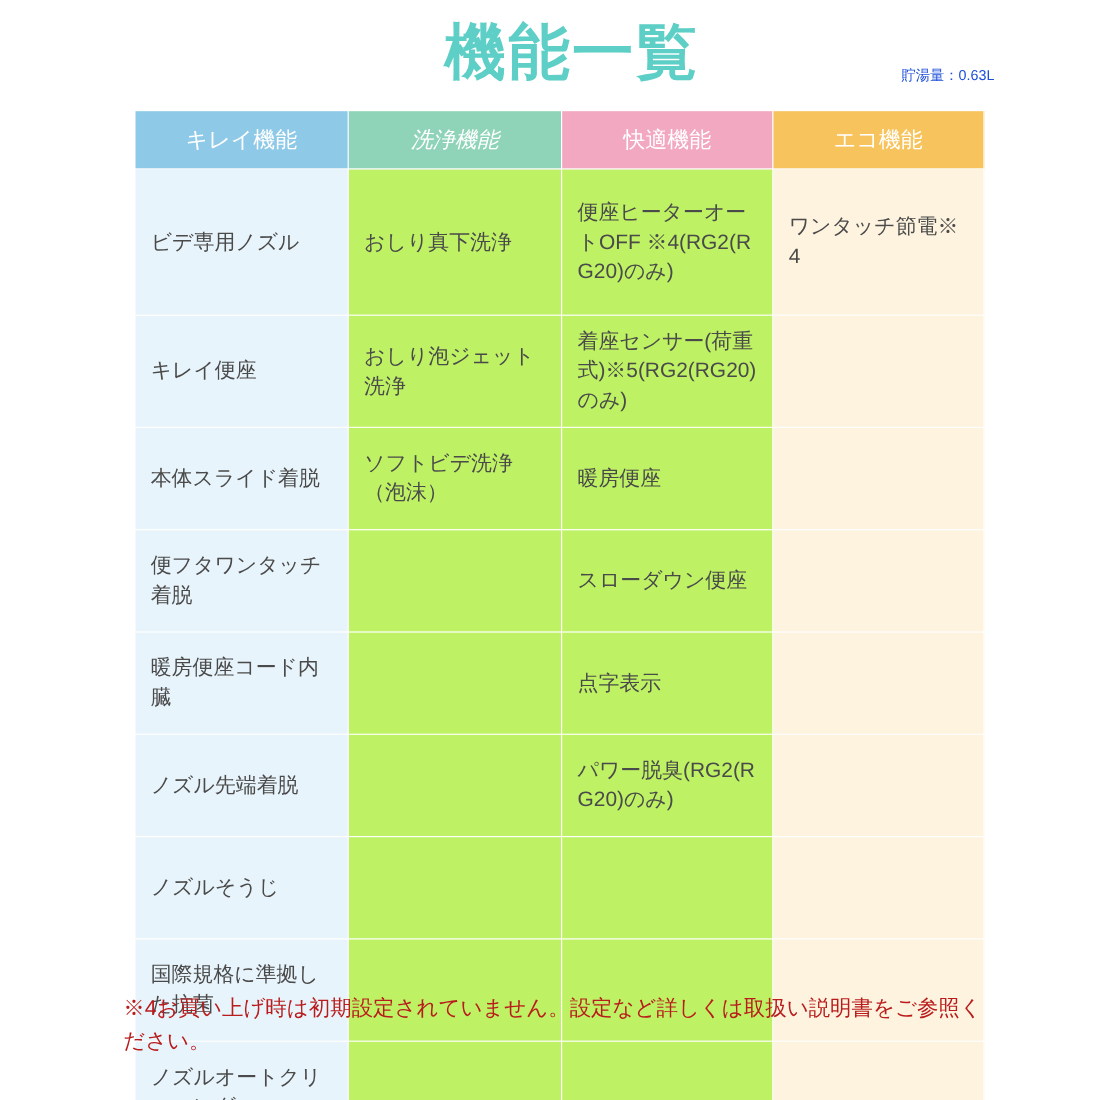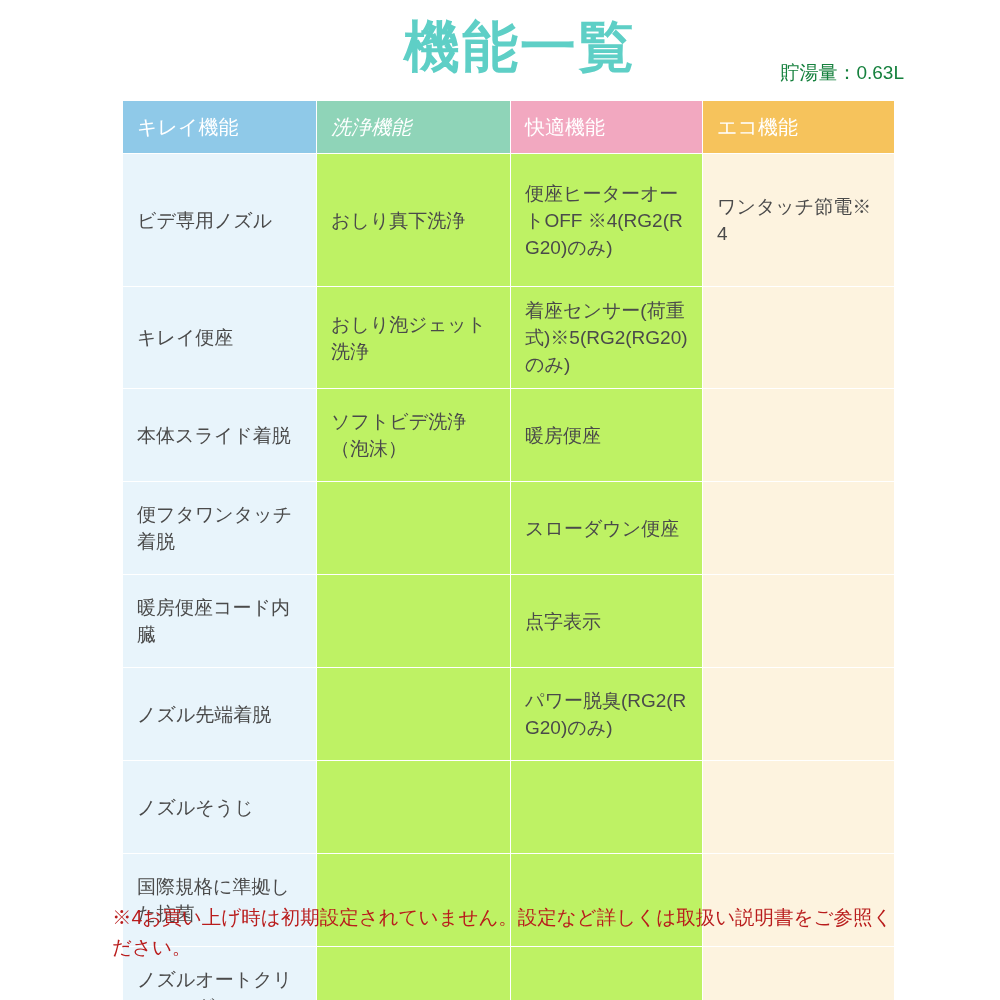--- a/index.html
+++ b/index.html
@@ -30,22 +30,22 @@
     line-height: 66px;
     font-weight: bold;
     color: #5ecfc6;
     letter-spacing: 2px;
     padding-left: 20px;
   }
   .tank-note {
     position: absolute;
     top: 60px;
     right: 96px;
-    font-size: 19px;
-    color: #15803d;
+    font-size: 13px;
+    color: #1d4ed8;
     white-space: nowrap;
   }
 
   .table-wrap {
     position: absolute;
     top: 100px;
     left: 122px;
     width: 772px;
   }
   table.features {
@@ -55,21 +55,21 @@
   }
   table.features col.c1 { width: 194px; }
   table.features col.c2 { width: 194px; }
   table.features col.c3 { width: 192px; }
   table.features col.c4 { width: 192px; }
 
   table.features th {
     height: 52px;
     font-size: 20px;
     font-weight: normal;
-    text-align: left;
+    text-align: center;
     padding: 0 14px;
     color: #ffffff;
     border: 1px solid #ffffff;
     vertical-align: middle;
   }
   th.h1 { background: #8fc9e8; }
   th.h2 { background: #8fd4b8; font-style: italic; }
   th.h3 { background: #f2a8c0; }
   th.h4 { background: #f6c35c; }
 

